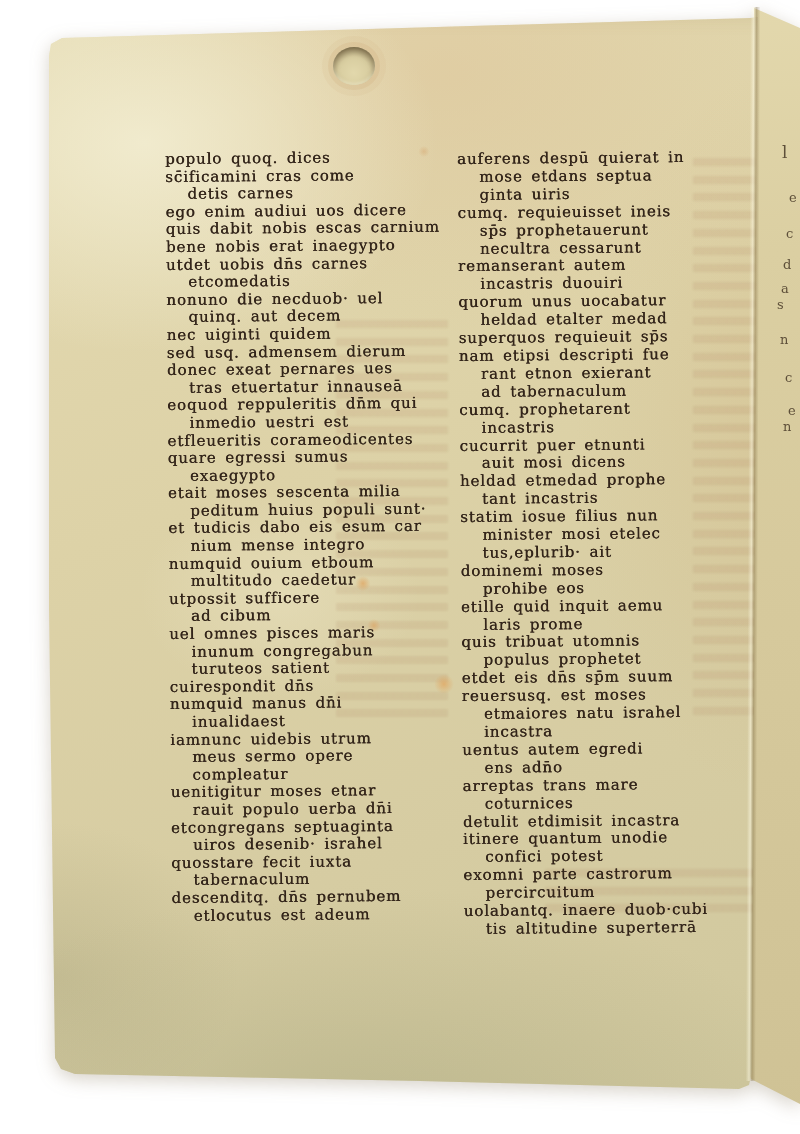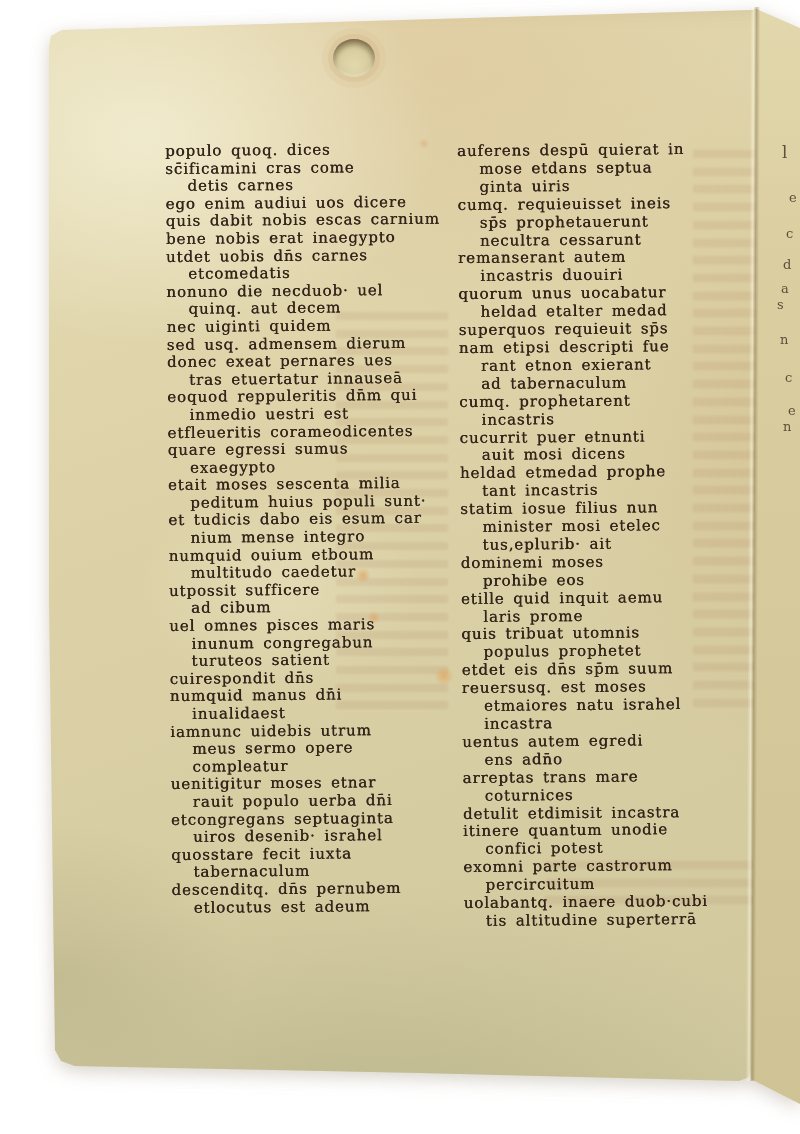--- a/index.html
+++ b/index.html
@@ -40,20 +40,21 @@
     clip-path:polygon(49px 48px,51px 36px,62px 30px,300px 23px,750px 10px,758px 9px,759px 30px,755px 520px,752px 1064px,749px 1077px,739px 1081px,420px 1073px,75px 1066px,61px 1061px,55px 1050px,49px 600px);
     background:
       radial-gradient(420px 300px at 18% 12%, rgba(243,238,211,.85), rgba(0,0,0,0) 70%),
       radial-gradient(520px 360px at 56% 6%, rgba(219,184,140,.33), rgba(0,0,0,0) 72%),
       radial-gradient(300px 520px at 98% 38%, rgba(206,181,131,.33), rgba(0,0,0,0) 70%),
       radial-gradient(640px 330px at 45% 100%, rgba(158,158,118,.42), rgba(0,0,0,0) 75%),
       radial-gradient(260px 220px at 7% 86%, rgba(168,163,123,.38), rgba(0,0,0,0) 70%),
       radial-gradient(200px 150px at 35% 52%, rgba(235,228,195,.5), rgba(0,0,0,0) 70%),
       linear-gradient(160deg,#e5dbb3 0%,#ddd2a7 40%,#d6cca2 70%,#cfc79d 100%);
     box-shadow: inset 0 0 26px rgba(120,95,55,.32), inset 0 0 4px rgba(100,80,40,.38);
+    margin-top: 8px;
   }
 
   
   .crease{
     position:absolute;left:748px;top:7px;width:10px;height:1074px;z-index:4;
     background:linear-gradient(90deg, rgba(0,0,0,0) 0%, rgba(255,252,231,.5) 35%, rgba(112,92,50,.36) 62%, rgba(0,0,0,0) 100%);
     transform:rotate(.25deg);
   }
 
   

